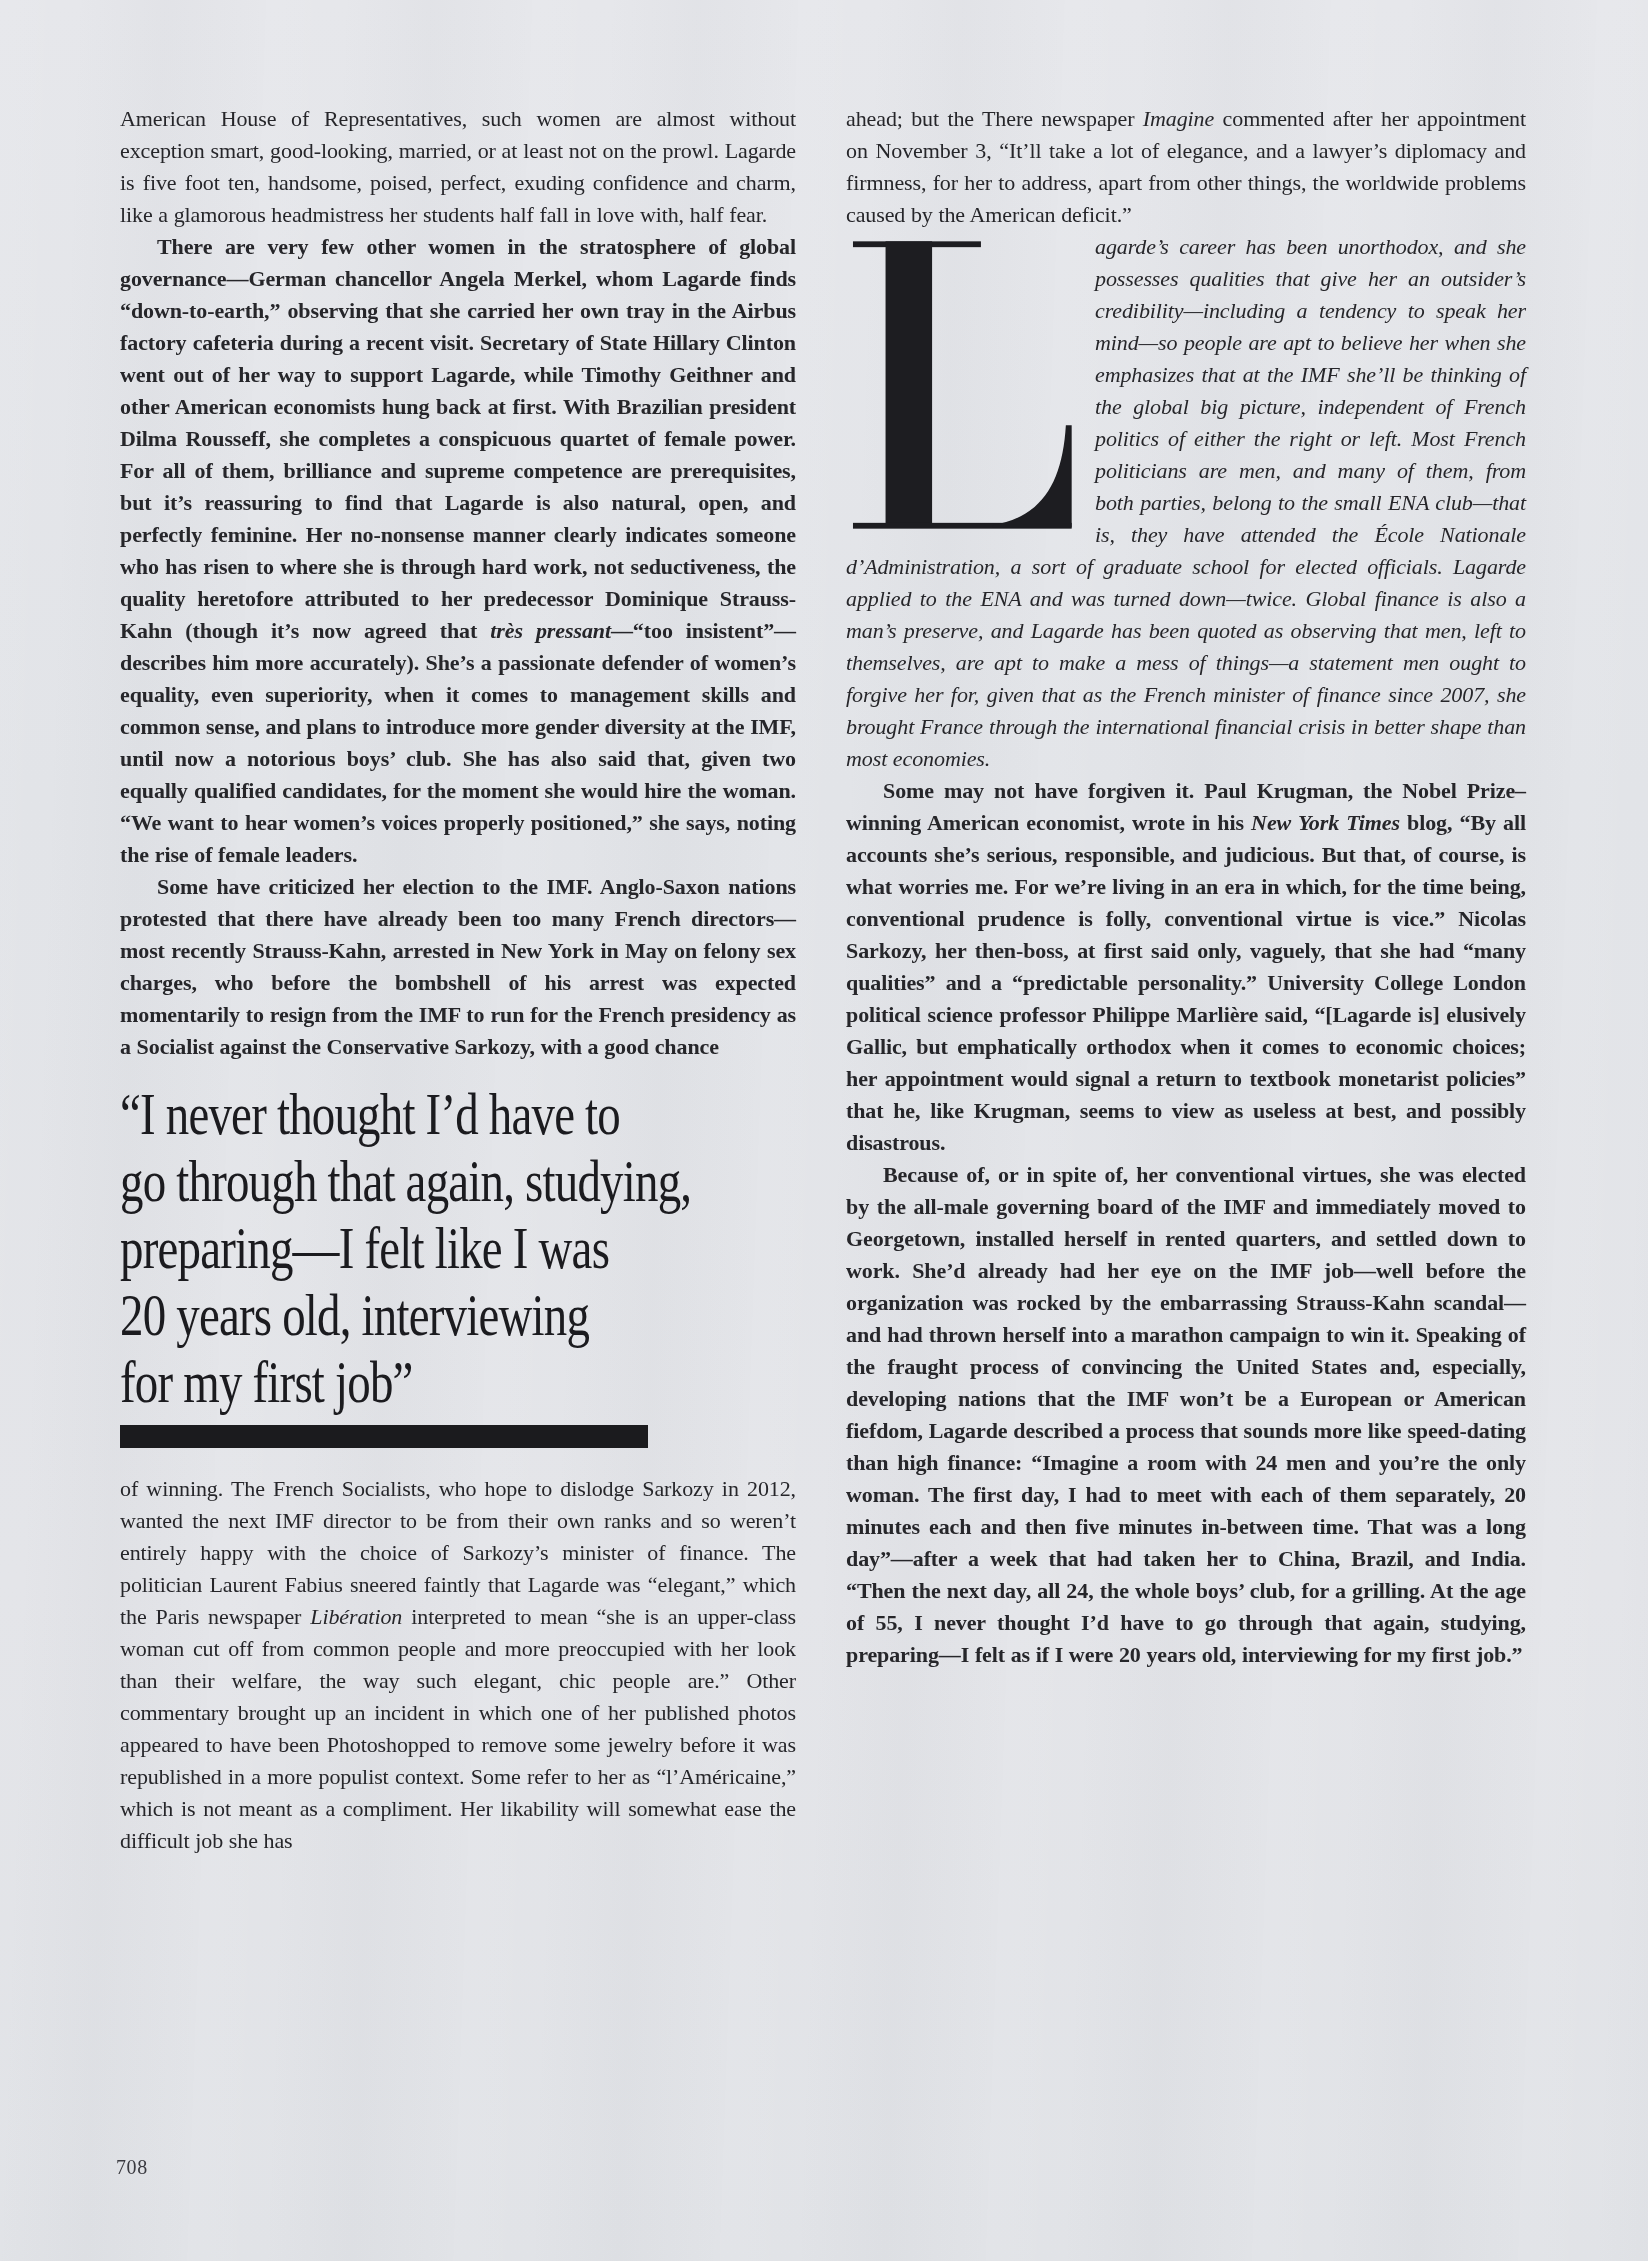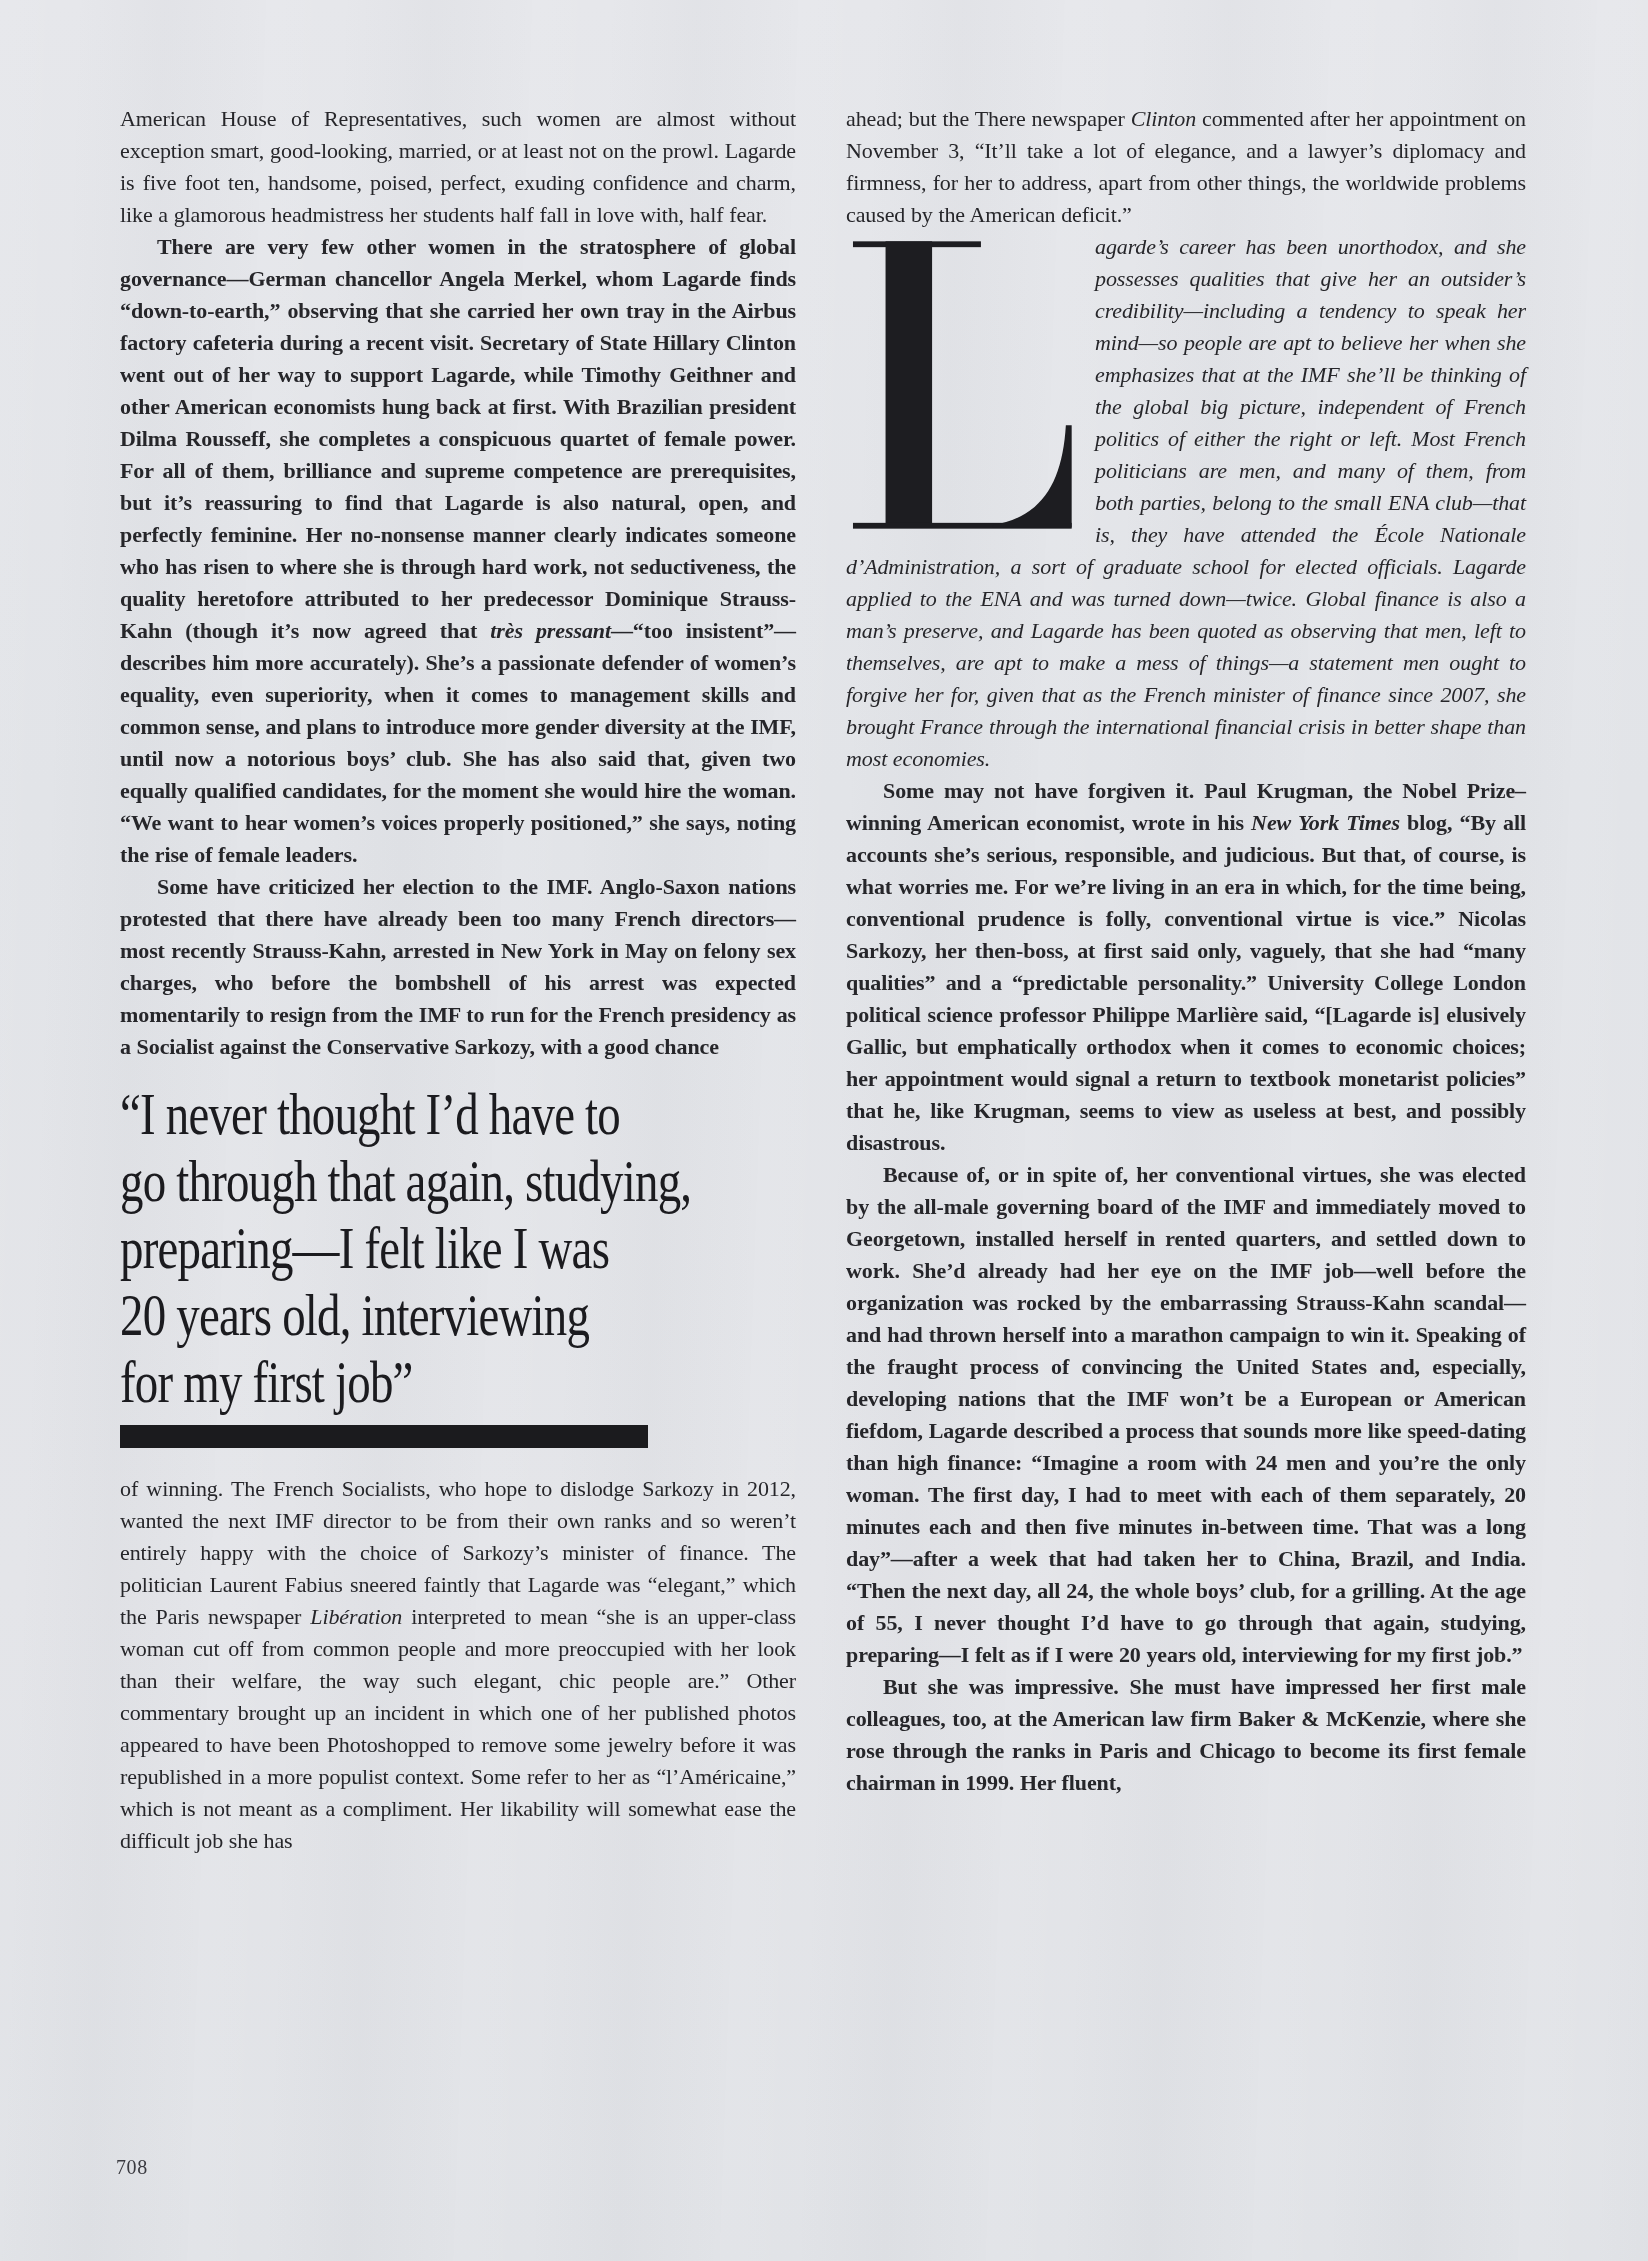--- a/index.html
+++ b/index.html
@@ -94,38 +94,37 @@
     <p class="body indent"><span>There are very few other women in the stratosphere of global governance—German chancellor Angela Merkel, whom Lagarde finds “down-to-earth,” observing that she carried her own tray in the Airbus factory cafeteria during a recent visit. Secretary of State Hillary Clinton went out of her way to support Lagarde, while Timothy Geithner and other American economists hung back at first. With Brazilian president Dilma Rousseff, she completes a conspicuous quartet of female power. For all of them, brilliance and supreme competence are prerequisites, but it’s reassuring to find that Lagarde is also natural, open, and perfectly feminine. Her no-nonsense manner clearly indicates someone who has risen to where she is through hard work, not seductiveness, the quality heretofore attributed to her predecessor Dominique Strauss-Kahn (though it’s now agreed that </span><i>très pressant</i><span>—“too insistent”—describes him more accurately). She’s a passionate defender of women’s equality, even superiority, when it comes to management skills and common sense, and plans to introduce more gender diversity at the IMF, until now a notorious boys’ club. She has also said that, given two equally qualified candidates, for the moment she would hire the woman. “We want to hear women’s voices properly positioned,” she says, noting the rise of female leaders.</span></p>
     <p class="body indent"><span>Some have criticized her election to the IMF. Anglo-Saxon nations protested that there have already been too many French directors—most recently Strauss-Kahn, arrested in New York in May on felony sex charges, who before the bombshell of his arrest was expected momentarily to resign from the IMF to run for the French presidency as a Socialist against the Conservative Sarkozy, with a good chance</span></p>
 
     <div class="pull-quote">“I never thought I’d have to<br>go through that again, studying,<br>preparing—I felt like I was<br>20 years old, interviewing<br>for my first job”</div>
     <div class="quote-rule"></div>
 
     <p class="body after-rule"><span>of winning. The French Socialists, who hope to dislodge Sarkozy in 2012, wanted the next IMF director to be from their own ranks and so weren’t entirely happy with the choice of Sarkozy’s minister of finance. The politician Laurent Fabius sneered faintly that Lagarde was “elegant,” which the Paris newspaper </span><i>Libération</i><span> interpreted to mean “she is an upper-class woman cut off from common people and more preoccupied with her look than their welfare, the way such elegant, chic people are.” Other commentary brought up an incident in which one of her published photos appeared to have been Photoshopped to remove some jewelry before it was republished in a more populist context. Some refer to her as “l’Américaine,” which is not meant as a compliment. Her likability will somewhat ease the difficult job she has</span></p>
   </div>
 
   <div class="col col-right">
-    <p class="body"><span>ahead; but the There newspaper </span><i>Clinton</i><span> commented after her appointment on November 3, “It’ll take a lot of elegance, and a lawyer’s diplomacy and firmness, for her to address, apart from other things, the worldwide problems caused by the American deficit.”</span></p>
+    <p class="body"><span>ahead; but the There newspaper </span><i>Imagine</i><span> commented after her appointment on November 3, “It’ll take a lot of elegance, and a lawyer’s diplomacy and firmness, for her to address, apart from other things, the worldwide problems caused by the American deficit.”</span></p>
 
     <p class="body dropcap-para">
       <span class="dropcap-float">
         <svg width="228" height="302" viewBox="0 0 196 259" xmlns="http://www.w3.org/2000/svg" aria-hidden="true">
           <title>L</title>
           <g fill="#1d1d21">
             <rect x="6" y="6" width="110" height="5"></rect>
             <rect x="34" y="6" width="40" height="246"></rect>
             <rect x="6" y="248" width="188" height="5"></rect>
             <path d="M126,250 C168,243 186,214 189,164 L194,164 L194,252 L126,252 Z"></path>
           </g>
         </svg>
       </span>
       <span><span>agarde’s career has been unorthodox, and she possesses qualities that give her an outsider’s credibility—including a tendency to speak her mind—so people are apt to believe her when she emphasizes that at the IMF she’ll be thinking of the global big picture, independent of French politics of either the right or left. Most French politicians are men, and many of them, from both parties, belong to the small ENA club—that is, they have attended the École Nationale d’Administration, a sort of graduate school for elected officials. Lagarde applied to the ENA and was turned down—twice. Global finance is also a man’s preserve, and Lagarde has been quoted as observing that men, left to themselves, are apt to make a mess of things—a statement men ought to forgive her for, given that as the French minister of finance since 2007, she brought France through the international financial crisis in better shape than most economies.</span></span>
     </p>
 
     <p class="body indent"><span>Some may not have forgiven it. Paul Krugman, the Nobel Prize–winning American economist, wrote in his </span><i>New York Times</i><span> blog, “By all accounts she’s serious, responsible, and judicious. But that, of course, is what worries me. For we’re living in an era in which, for the time being, conventional prudence is folly, conventional virtue is vice.” Nicolas Sarkozy, her then-boss, at first said only, vaguely, that she had “many qualities” and a “predictable personality.” University College London political science professor Philippe Marlière said, “[Lagarde is] elusively Gallic, but emphatically orthodox when it comes to economic choices; her appointment would signal a return to textbook monetarist policies” that he, like Krugman, seems to view as useless at best, and possibly disastrous.</span></p>
     <p class="body indent"><span>Because of, or in spite of, her conventional virtues, she was elected by the all-male governing board of the IMF and immediately moved to Georgetown, installed herself in rented quarters, and settled down to work. She’d already had her eye on the IMF job—well before the organization was rocked by the embarrassing Strauss-Kahn scandal—and had thrown herself into a marathon campaign to win it. Speaking of the fraught process of convincing the United States and, especially, developing nations that the IMF won’t be a European or American fiefdom, Lagarde described a process that sounds more like speed-dating than high finance: “Imagine a room with 24 men and you’re the only woman. The first day, I had to meet with each of them separately, 20 minutes each and then five minutes in-between time. That was a long day”—after a week that had taken her to China, Brazil, and India. “Then the next day, all 24, the whole boys’ club, for a grilling. At the age of 55, I never thought I’d have to go through that again, studying, preparing—I felt as if I were 20 years old, interviewing for my first job.”</span></p>
-    <p class="body indent"><span>But she was impressive. She must have impressed her first male colleagues, too, at the American law firm Baker &amp; McKenzie, where she rose through the ranks in Paris and Chicago to become its first female chairman in 1999. Her fluent,</span></p>
   </div>
 
   <div class="page-number">708</div>
 
 </div>
 
 
 </body></html>

